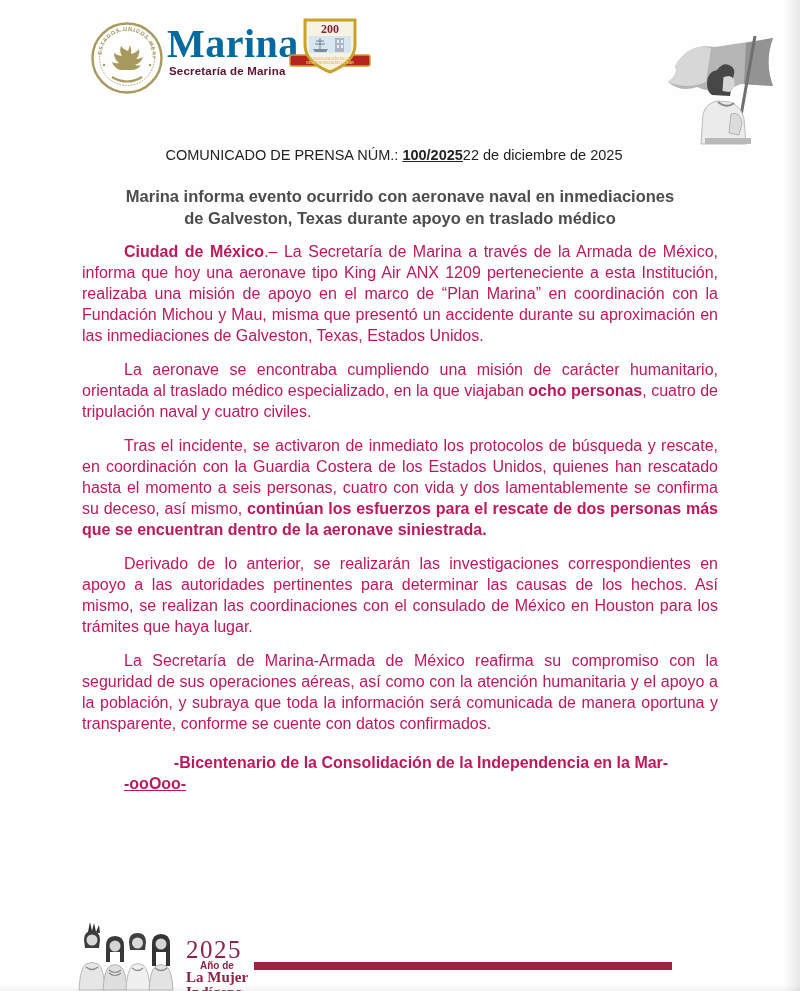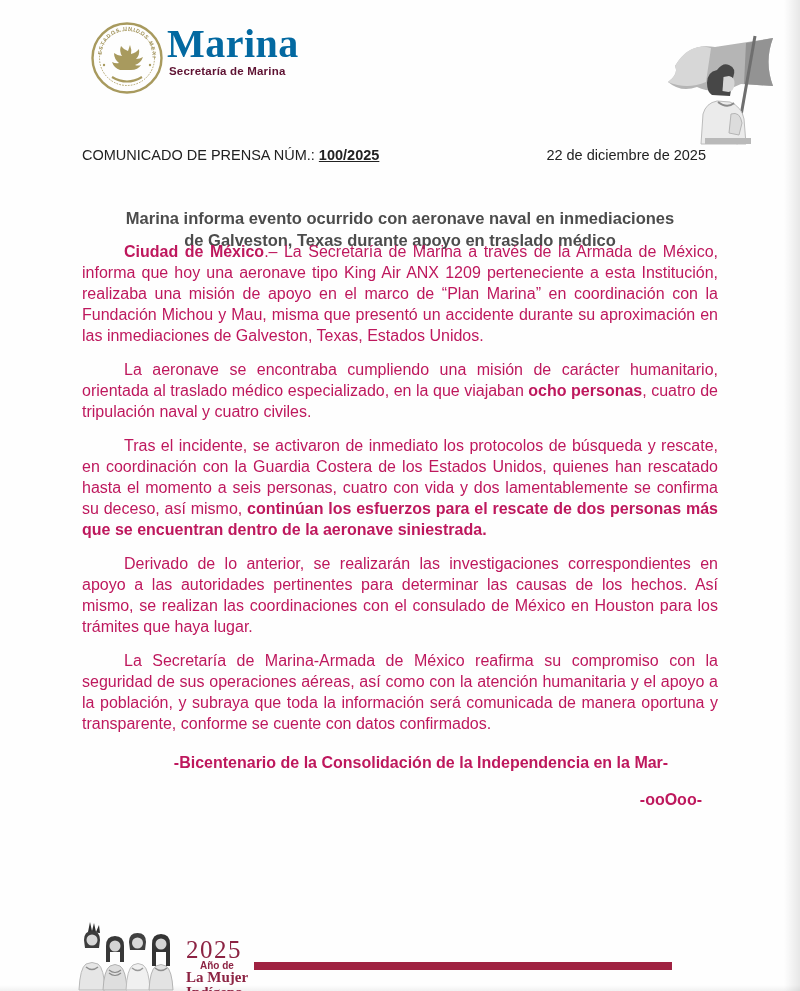--- a/index.html
+++ b/index.html
@@ -21,34 +21,34 @@
   .brand-sub{font-size:11.5px;font-weight:bold;color:#5e1232;margin-top:1px;margin-left:2px;
     letter-spacing:0.2px;}
   .badge{position:absolute;left:288px;top:16px;}
   .flag-art{position:absolute;left:645px;top:34px;}
   .unit-title{position:absolute;top:92px;left:0;width:100%;box-sizing:border-box;
     padding-left:150px;text-align:center;font-size:23px;font-weight:bold;color:#141414;}
   .unit-title span{display:inline-block;border-bottom:1.5px solid #ababab;padding-bottom:5px;}
 
   
   .meta-row{position:absolute;top:147px;left:82px;width:624px;display:flex;
-    justify-content:space-between;font-size:14.5px;color:#222;}
+    justify-content:center;font-size:14.5px;color:#222;}
   .release-number{font-weight:bold;text-decoration:underline;}
 
   
   .headline{position:absolute;top:185px;left:0;width:100%;text-align:center;
-    font-size:16.5px;font-weight:bold;color:#4c4c4c;line-height:22px;margin-top:22px;}
+    font-size:16.5px;font-weight:bold;color:#4c4c4c;line-height:22px;}
 
   
   .content{position:absolute;top:241px;left:82px;width:636px;font-size:16px;
     line-height:21px;text-align:justify;color:#be185d;}
   .content p{margin:0 0 13px 0;text-indent:42px;}
   .content .b{font-weight:bold;}
   .closing{ text-align:center;font-weight:bold;text-indent:0;margin:18px 0 0 0 !important;}
-  .closing2{text-align:right;font-weight:bold;text-indent:0;margin:16px !important;}
+  .closing2{text-align:left;font-weight:bold;text-indent:0;margin:0 !important;text-decoration:underline;}
 
   
   .women-art{position:absolute;left:76px;top:920px;}
   .year-block{position:absolute;left:186px;top:938px;color:#8c2343;width:78px;}
   .year{font-family:"Liberation Serif",serif;font-weight:normal;font-size:25px;
     line-height:24px;letter-spacing:1.5px;}
   .year-sub{font-size:10px;font-weight:bold;margin:0 0 0 14px;line-height:8px;}
   .campaign{font-family:"Liberation Serif",serif;font-weight:bold;font-size:15px;line-height:15px;}
   .footer-bar{position:absolute;left:254px;top:962px;width:418px;height:8px;background:#9f2241;}
 </style>
@@ -73,20 +73,37 @@
       <circle cx="14" cy="44" r="1.2" fill="#a89a5e"></circle>
       <circle cx="60" cy="44" r="1.2" fill="#a89a5e"></circle>
     </svg>
   </div>
 
   <div class="brand">
     <div class="brand-name">Marina</div>
     <div class="brand-sub">Secretaría de Marina</div>
   </div>
 
+  <div class="badge">
+    <svg width="84" height="62" viewBox="0 0 84 62">
+      <rect x="2" y="39" width="80" height="11" rx="2" fill="#b5251c" stroke="#c9a227" stroke-width="1.4"></rect>
+      <path d="M17 4 h50 v25 q0 17 -25 27 q-25 -10 -25 -27 z" fill="#f7f3e2" stroke="#c9a227" stroke-width="3"></path>
+      <text x="42" y="17" text-anchor="middle" font-size="12" font-weight="bold" fill="#7a1f3d" font-family="Liberation Serif, serif">200</text>
+      <rect x="21" y="20" width="42" height="17" fill="#d7e6f0"></rect>
+      <path d="M25 33 h15 l-2 3 h-11 z" fill="#7c8ea0"></path>
+      <path d="M32 22 l0 11 M28 25 l8 0 M27 28 l10 0" stroke="#6e7f91" stroke-width="1" fill="none"></path>
+      <rect x="47" y="22" width="9" height="14" fill="#aab6c2"></rect>
+      <rect x="49" y="24" width="2" height="3" fill="#e8eff5"></rect>
+        <rect x="53" y="24" width="2" height="3" fill="#e8eff5"></rect>
+      <rect x="49" y="29" width="2" height="3" fill="#e8eff5"></rect>
+        <rect x="53" y="29" width="2" height="3" fill="#e8eff5"></rect>
+      <text x="42" y="44" text-anchor="middle" font-size="3.4" font-weight="bold" fill="#e9c75a" font-family="Liberation Sans, sans-serif">CONSOLIDACIÓN DE LA</text>
+      <text x="42" y="48.4" text-anchor="middle" font-size="3.4" font-weight="bold" fill="#e9c75a" font-family="Liberation Sans, sans-serif">INDEPENDENCIA EN LA MAR</text>
+    </svg>
+  </div>
 
   <div class="flag-art">
     <svg width="150" height="112" viewBox="0 0 150 112">
       <path d="M30 32 Q44 8 70 13 L128 4 Q119 28 128 52 L96 50 Q72 62 52 53 Q36 59 23 48 Q34 40 30 32 Z" fill="#b5b5b5"></path>
       <path d="M30 32 Q44 8 66 14 L61 48 Q42 56 23 48 Q34 40 30 32 Z" fill="#d7d7d7"></path>
       <path d="M101 9 L128 4 Q119 28 128 52 L99 50 Z" fill="#939393"></path>
       <path d="M110 2 L91 110" stroke="#6f6f6f" stroke-width="3"></path>
       <circle cx="70" cy="46" r="6" fill="#3c3c3c"></circle>
       <path d="M72 36 q-10 2 -10 13 q0 9 5 12 l18 1 3 -18 q4 -10 -4 -13 q-6 -3 -12 5 z" fill="#474747"></path>
       <path d="M84 42 q6 1 5.5 8 q-0.5 7 -6 8 l-6 -1 1 -14 z" fill="#d6d6d6"></path>

